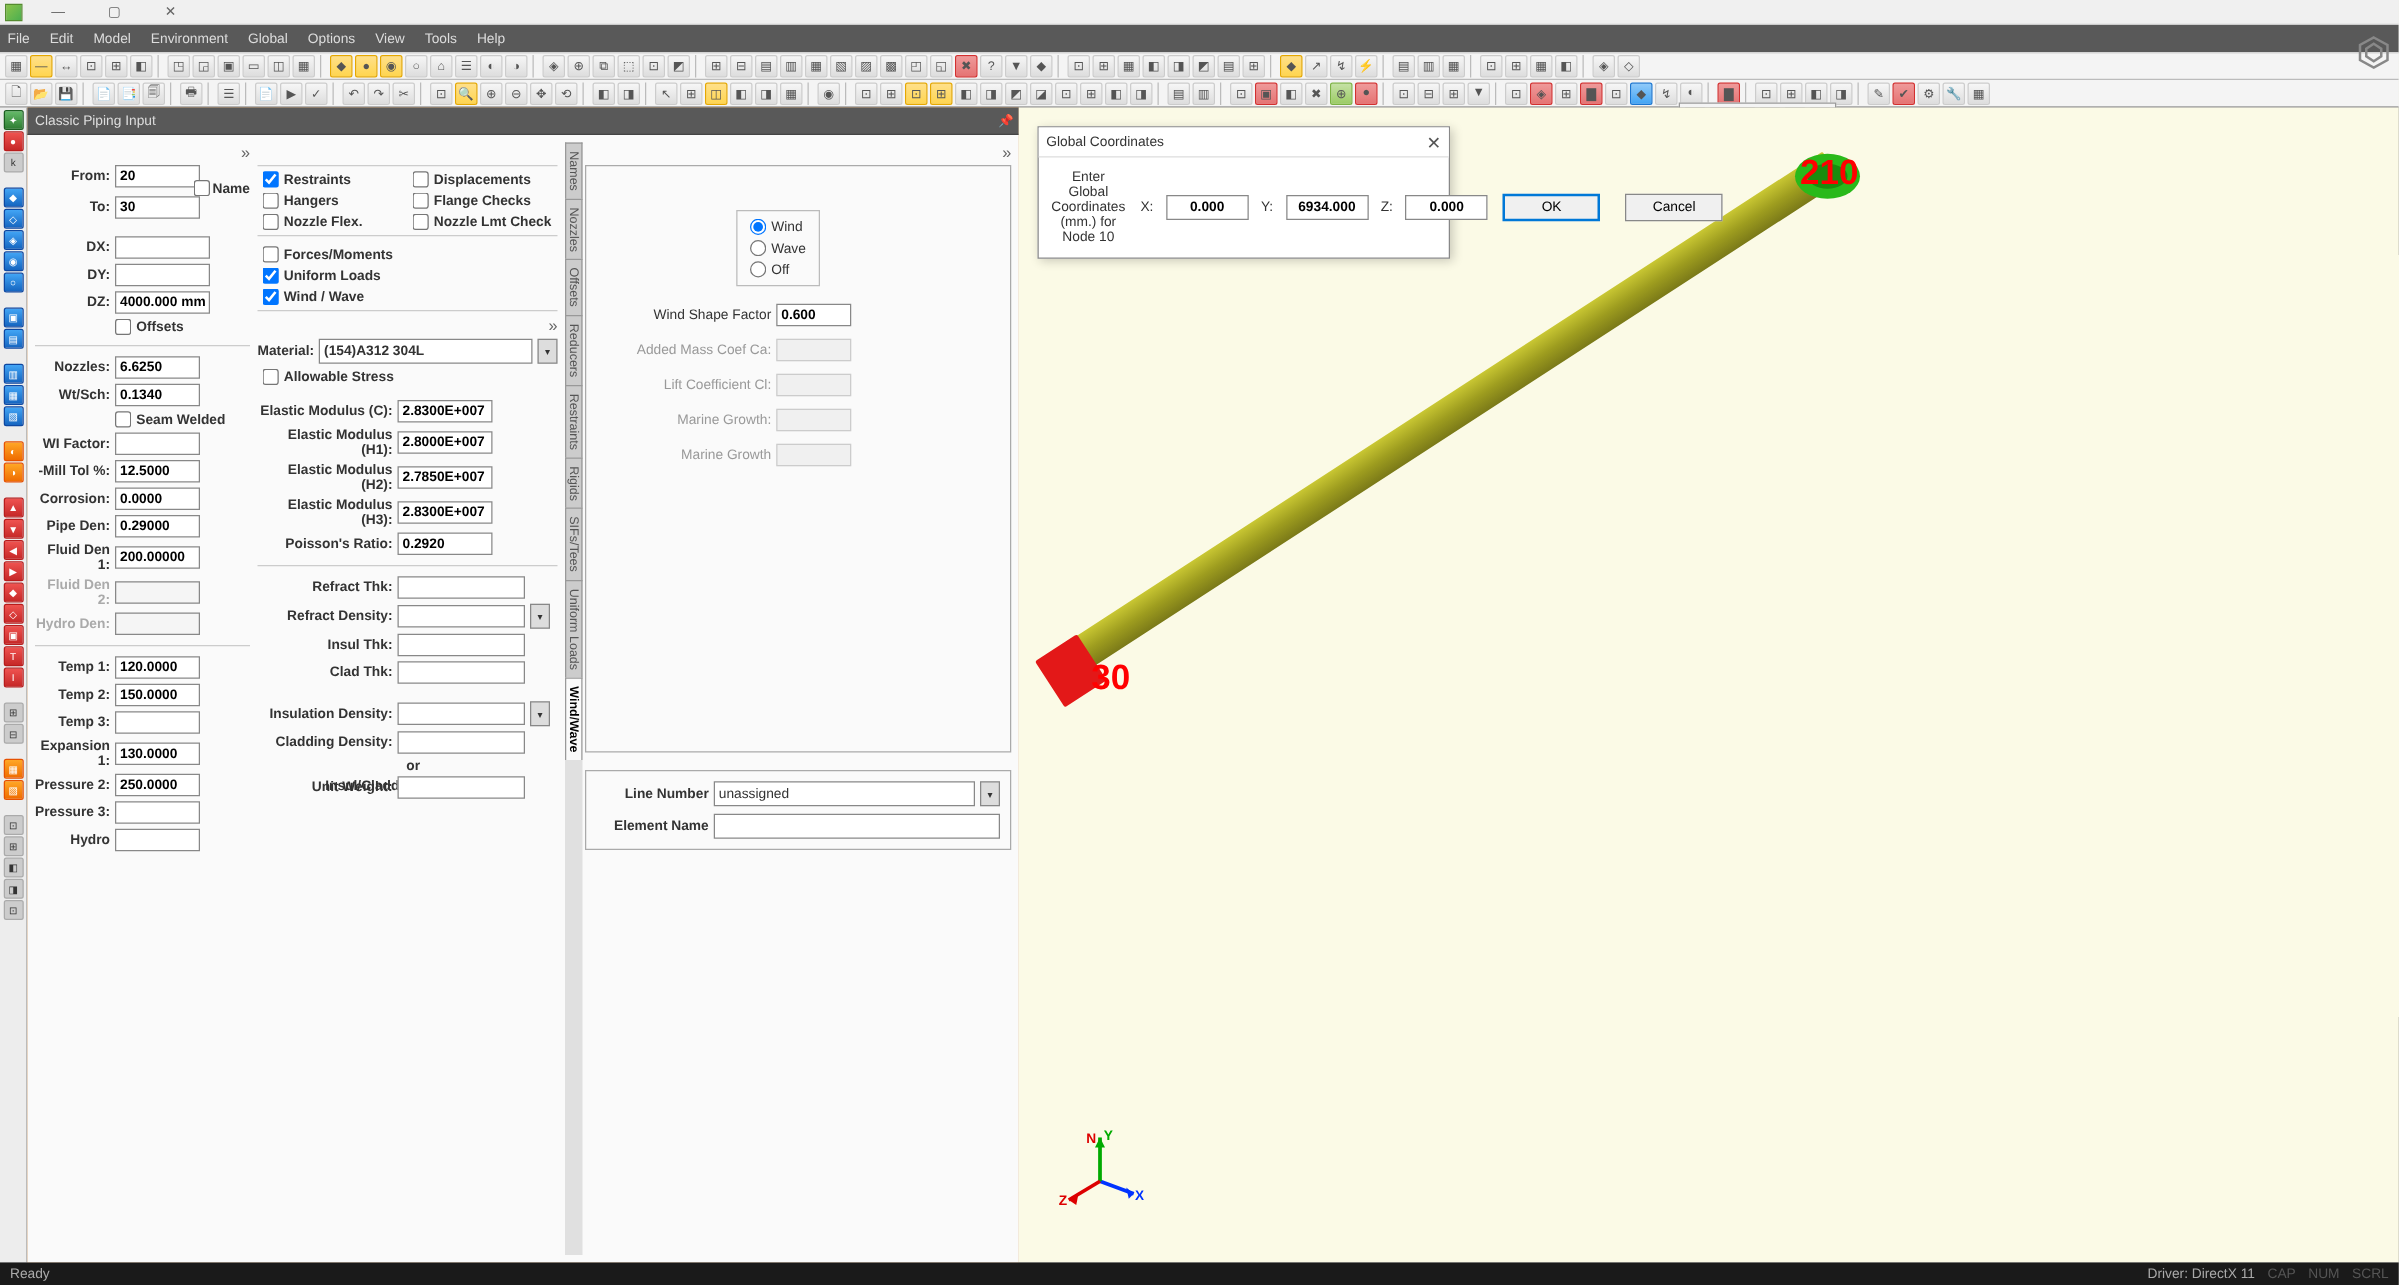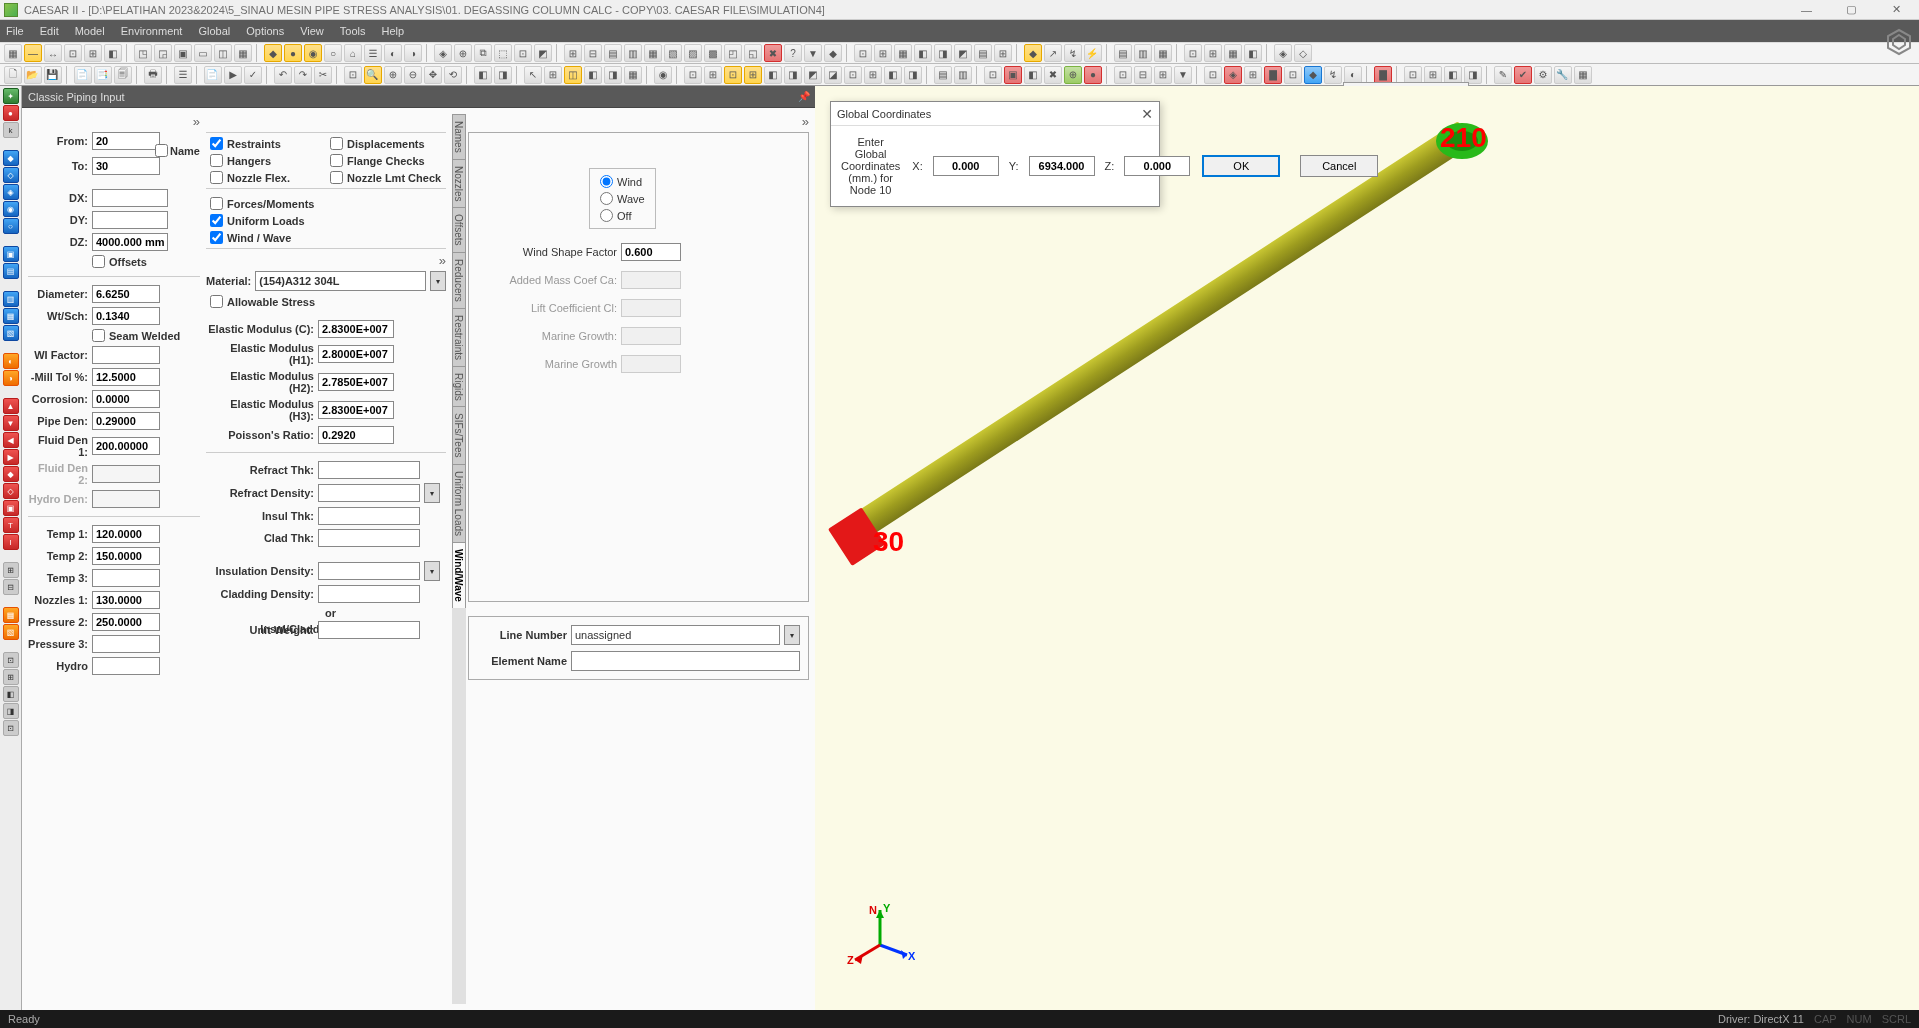--- a/index.html
+++ b/index.html
@@ -87,21 +87,20 @@
 
 .gizmo{position:absolute;bottom:40px;left:30px;}
 .node-lbl{position:absolute;font-weight:bold;color:#ff0000;font-size:28px;font-family:Arial;}
 .hex-logo{position:absolute;top:28px;right:6px;}
 </style>
 </head>
 <body>
 
 <div class="title-bar">
   <div class="app-icon"></div>
-  <div class="title-text">CAESAR II - [D:\PELATIHAN 2023&amp;2024\5_SINAU MESIN PIPE STRESS ANALYSIS\01. DEGASSING COLUMN CALC - COPY\03. CAESAR FILE\SIMULATION4]</div>
   <div class="win-btns">
     <div class="win-btn">—</div>
     <div class="win-btn">▢</div>
     <div class="win-btn">✕</div>
   </div>
 </div>
 
 <div class="menu-bar">
   <span class="m-item">File</span>
   <span class="m-item">Edit</span>
@@ -373,21 +372,21 @@
         <div class="form-row">
             <label class="lbl-w">DZ:</label>
             <input type="text" class="w2" value="4000.000 mm" style="">
           </div>
         <div class="ck-row" style="padding-left:64px">
             <input type="checkbox" style="">
             <span>Offsets</span>
           </div>
         <div style="border-top:1px solid #ccc;margin:4px 0"></div>
         <div class="form-row">
-            <label class="lbl-w">Diameter:</label>
+            <label class="lbl-w">Nozzles:</label>
             <input type="text" class="w1" value="6.6250" style="">
           </div>
         <div class="form-row">
             <label class="lbl-w">Wt/Sch:</label>
             <input type="text" class="w1" value="0.1340" style="">
           </div>
         <div class="ck-row" style="padding-left:64px">
             <input type="checkbox" style="">
             <span>Seam Welded</span>
           </div>
@@ -426,21 +425,21 @@
           </div>
         <div class="form-row">
             <label class="lbl-w">Temp 2:</label>
             <input type="text" class="w1" value="150.0000" style="">
           </div>
         <div class="form-row">
             <label class="lbl-w">Temp 3:</label>
             <input type="text" class="w1" value="" style="">
           </div>
         <div class="form-row">
-            <label class="lbl-w">Nozzles 1:</label>
+            <label class="lbl-w">Expansion 1:</label>
             <input type="text" class="w1" value="130.0000" style="">
           </div>
         <div class="form-row">
             <label class="lbl-w">Pressure 2:</label>
             <input type="text" class="w1" value="250.0000" style="">
           </div>
         <div class="form-row">
             <label class="lbl-w">Pressure 3:</label>
             <input type="text" class="w1" value="" style="">
           </div>

